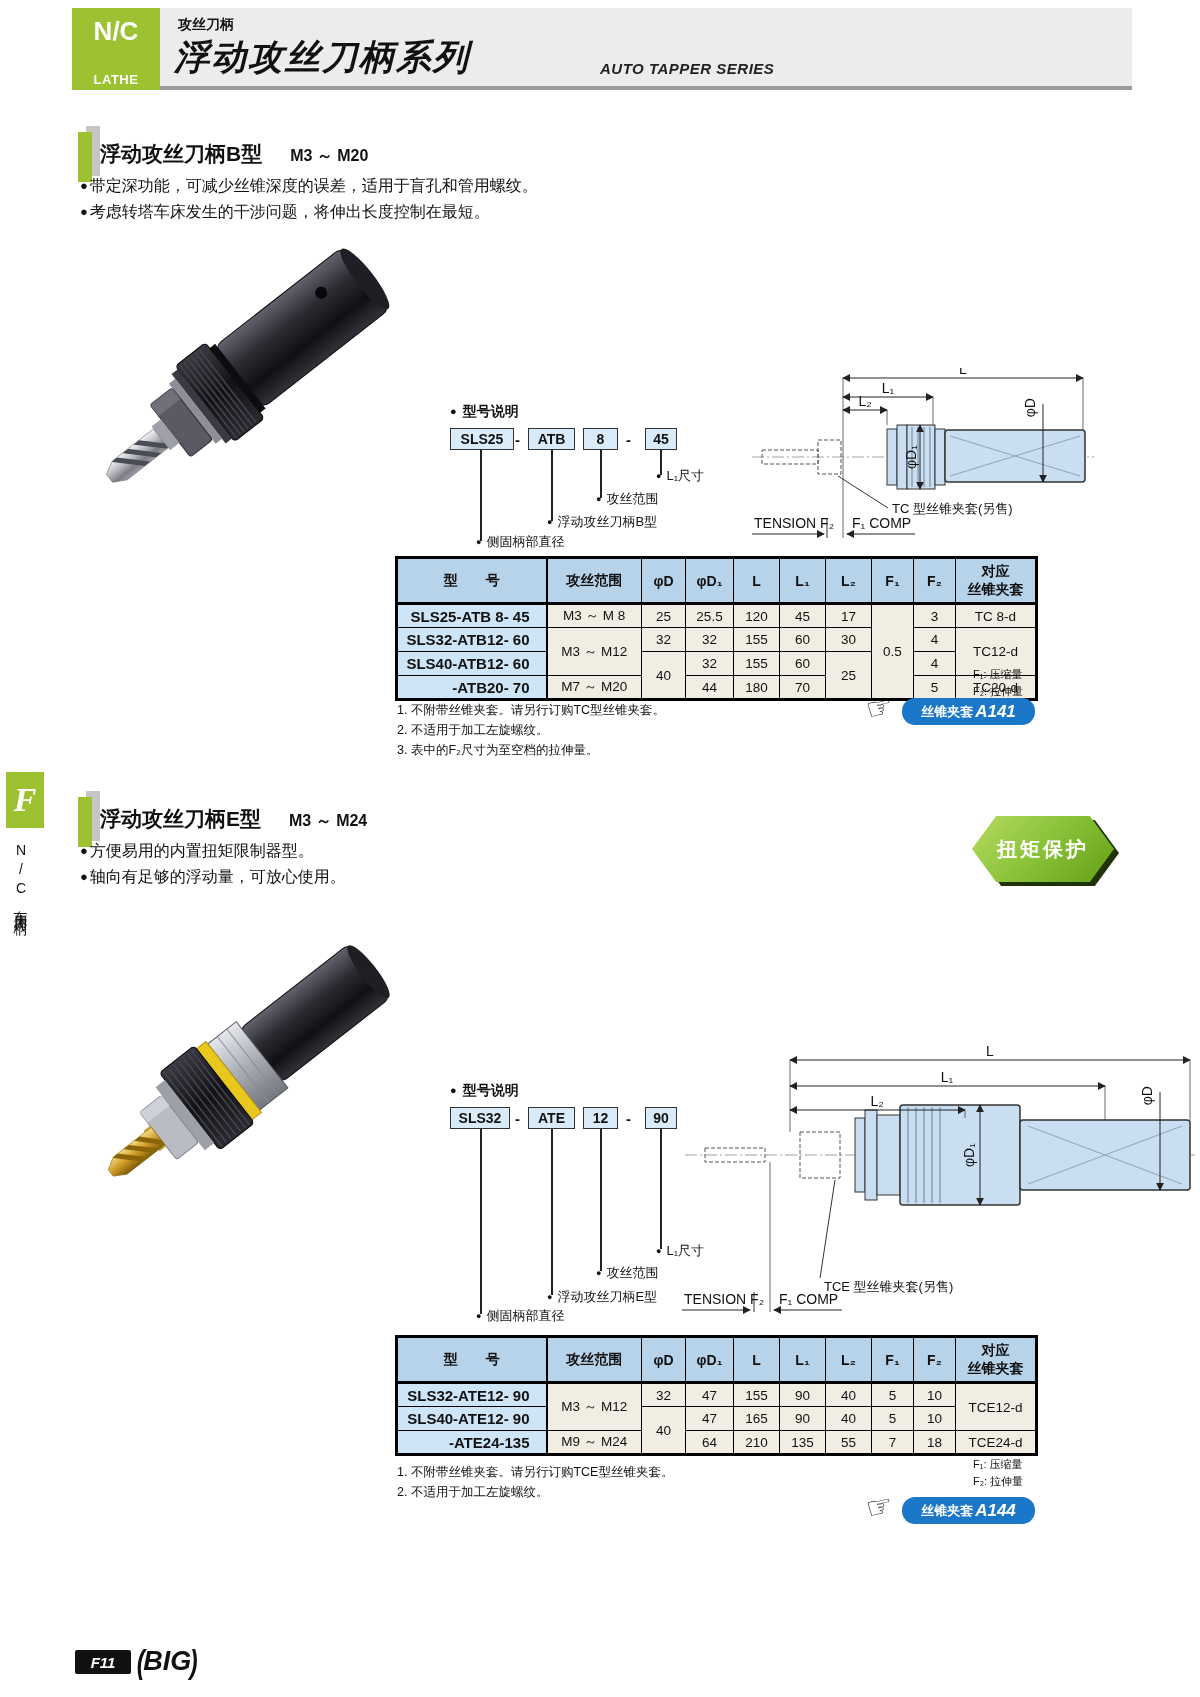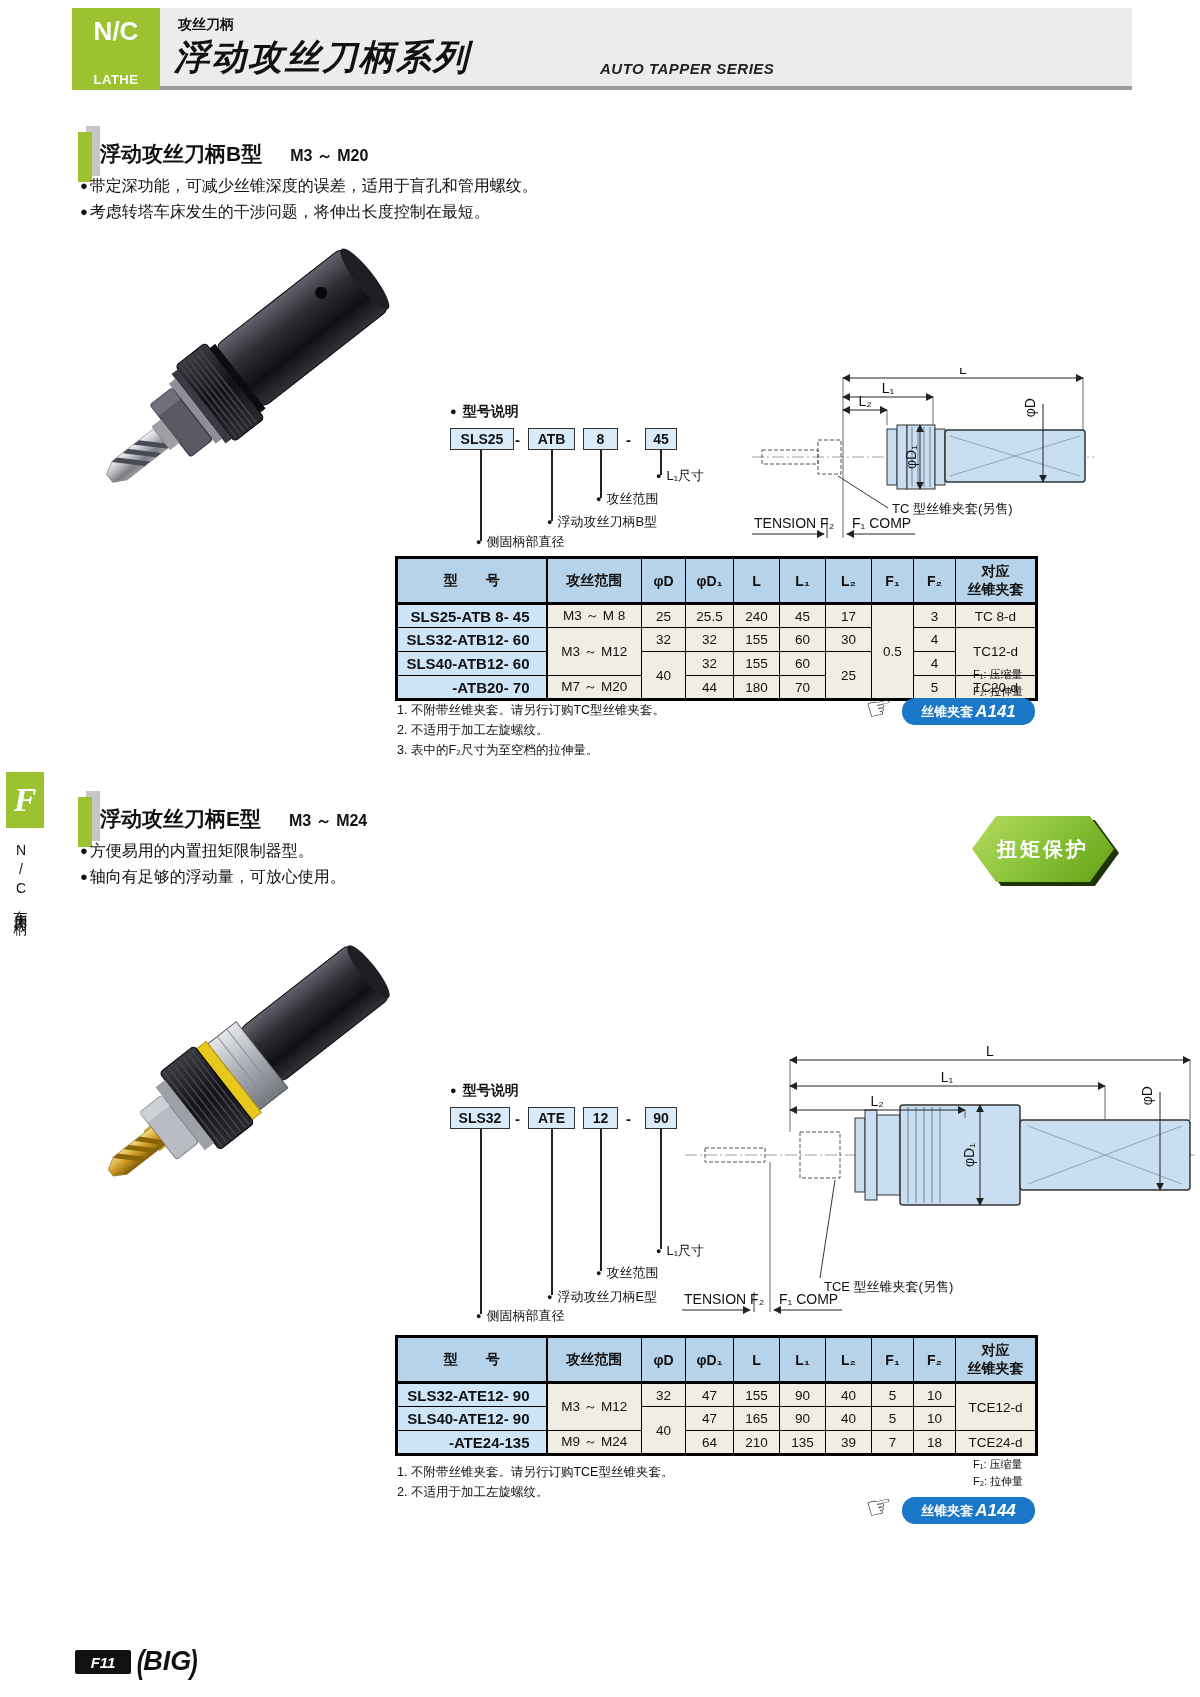--- a/index.html
+++ b/index.html
@@ -238,21 +238,21 @@
             <div>丝锥夹套</div>
           </th>
       </tr>
     </thead>
     <tbody>
       <tr>
         <td class="model thick-r">SLS25-ATB 8- 45</td>
         <td>M3 ～ M 8</td>
         <td>25</td>
         <td>25.5</td>
-        <td>240</td>
+        <td>120</td>
         <td>45</td>
         <td>17</td>
         <td rowspan="4">0.5</td>
         <td>3</td>
         <td>TC 8-d</td>
       </tr>
       <tr>
         <td class="model thick-r">SLS32-ATB12- 60</td>
         <td rowspan="2">M3 ～ M12</td>
         <td>32</td>
@@ -476,21 +476,21 @@
         <td>40</td>
         <td>5</td>
         <td>10</td>
       </tr>
       <tr>
         <td class="model thick-r">-ATE24-135</td>
         <td>M9 ～ M24</td>
         <td>64</td>
         <td>210</td>
         <td>135</td>
-        <td>39</td>
+        <td>55</td>
         <td>7</td>
         <td>18</td>
         <td>TCE24-d</td>
       </tr>
     </tbody>
   </table>
 
   <div class="note" style="left:397px;top:1462px;">
     <div>1. 不附带丝锥夹套。请另行订购TCE型丝锥夹套。</div>
     <div>2. 不适用于加工左旋螺纹。</div>

